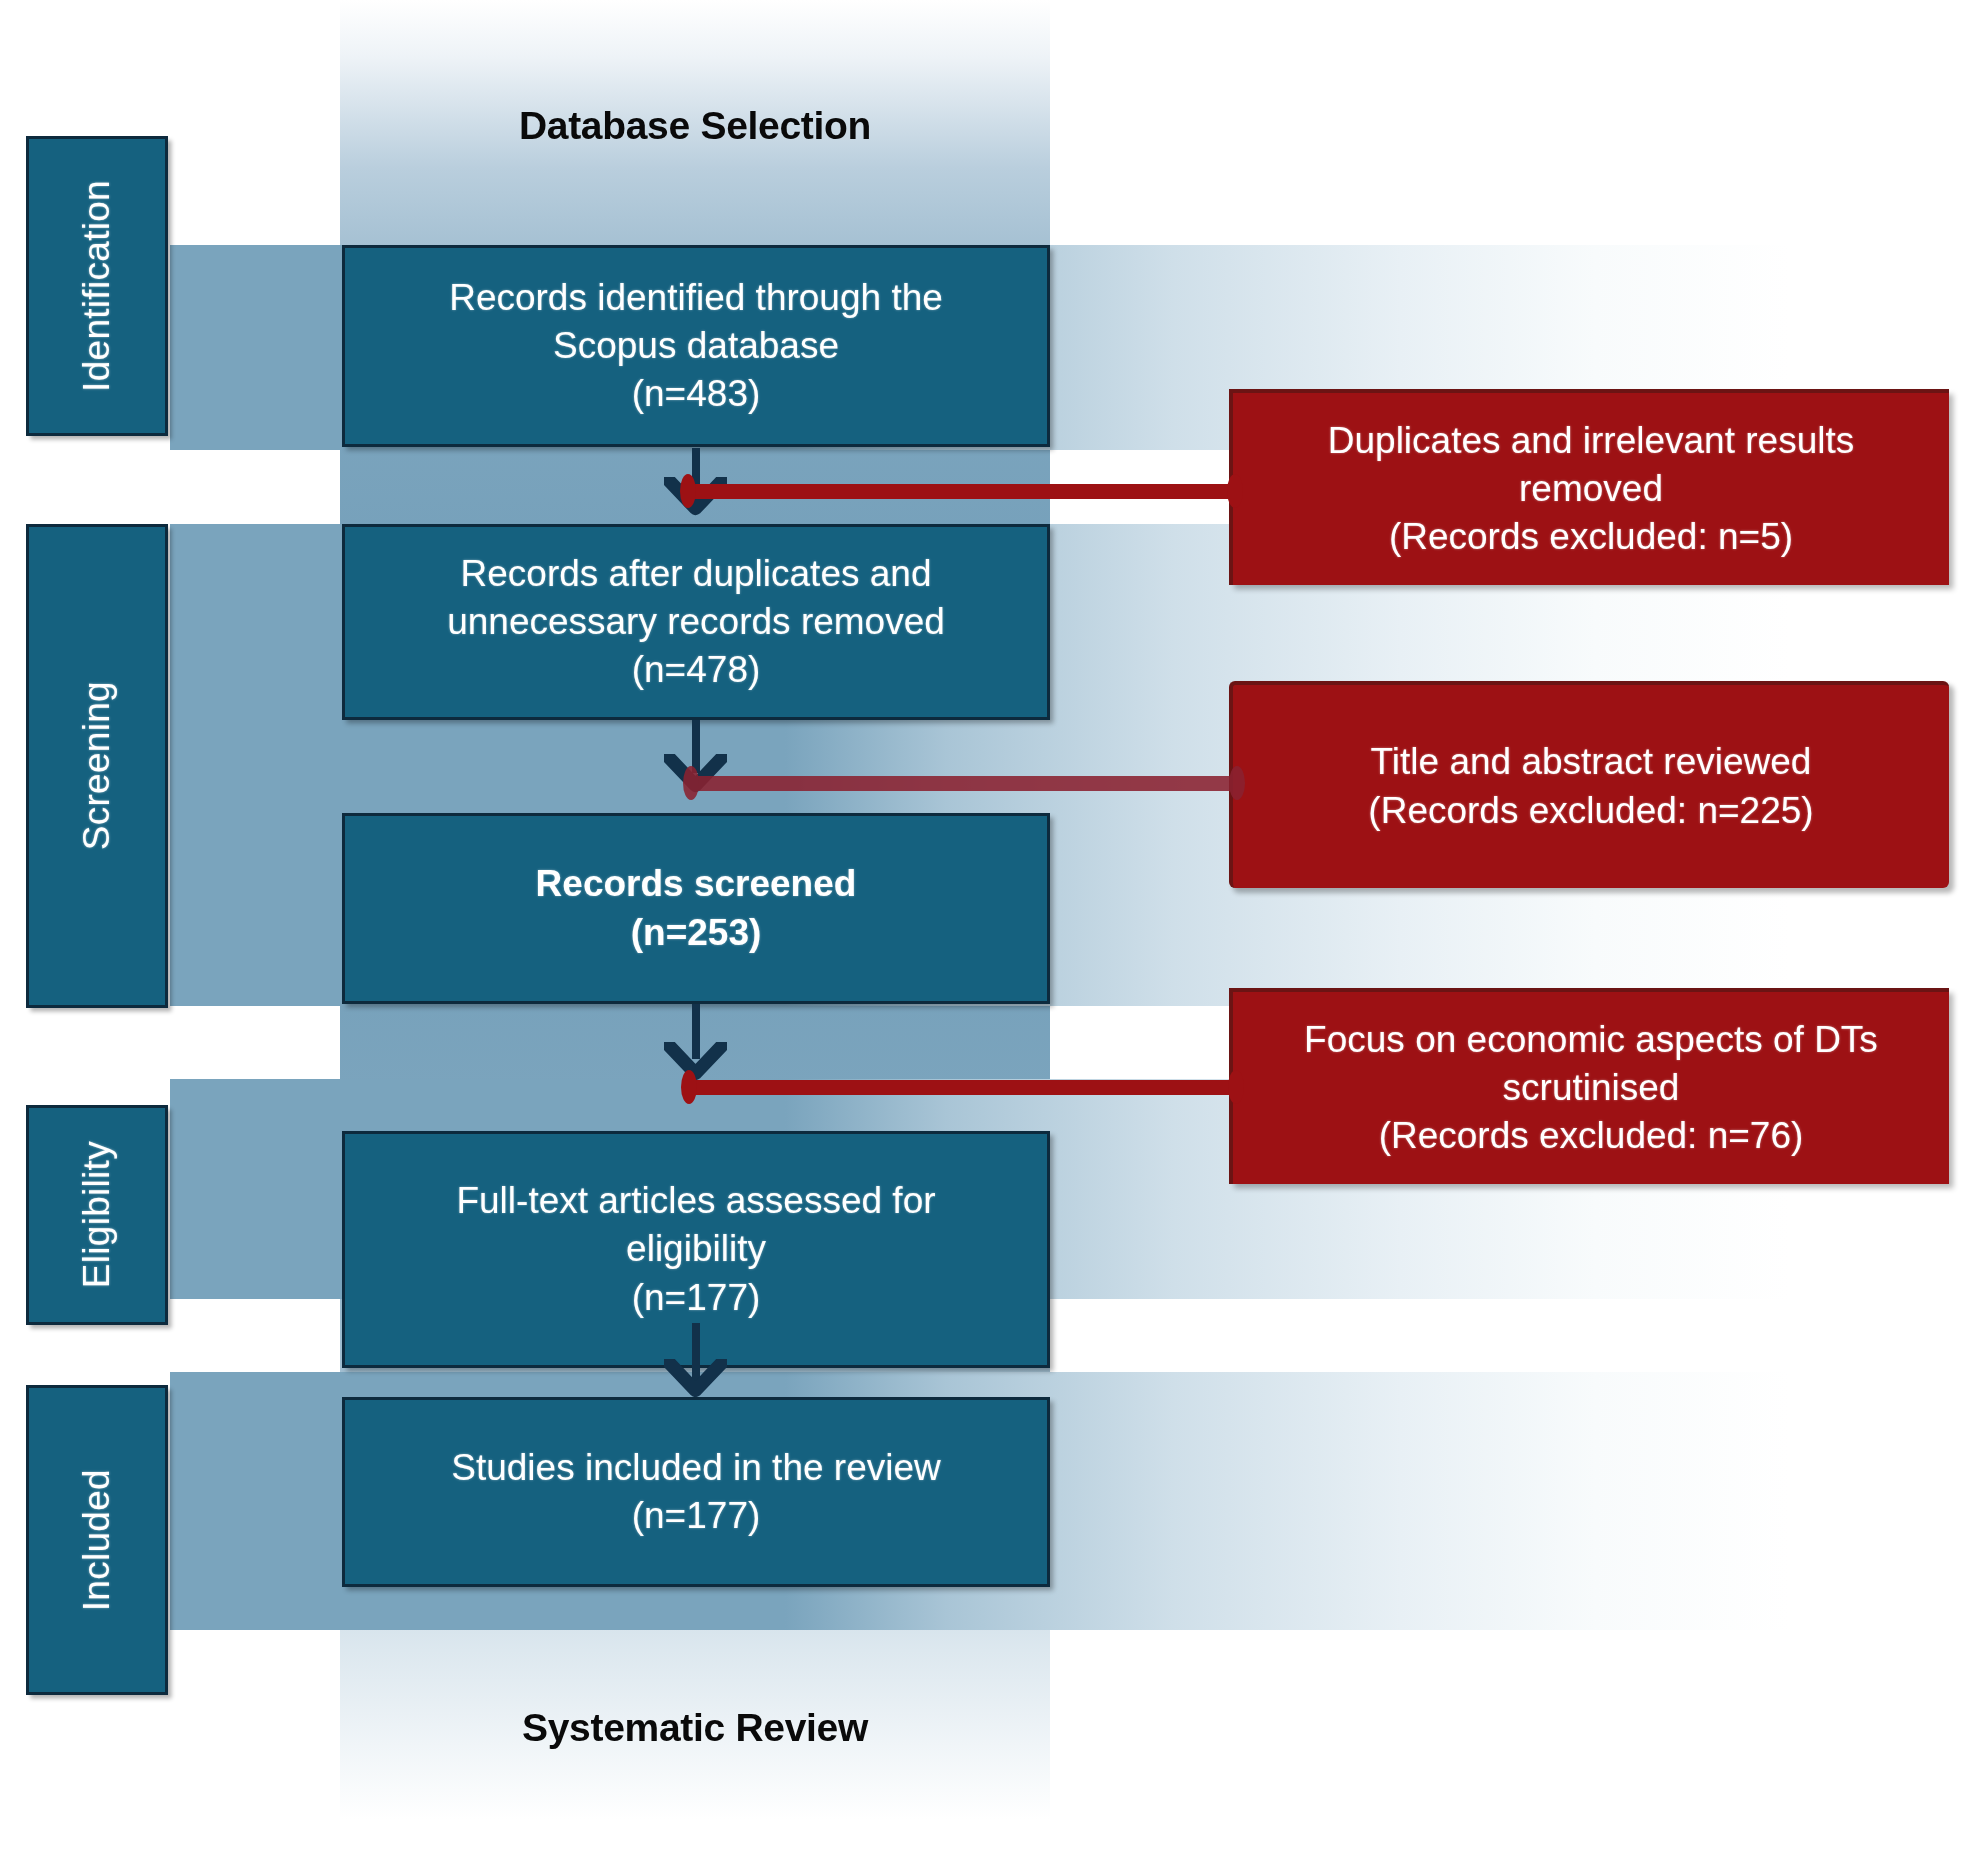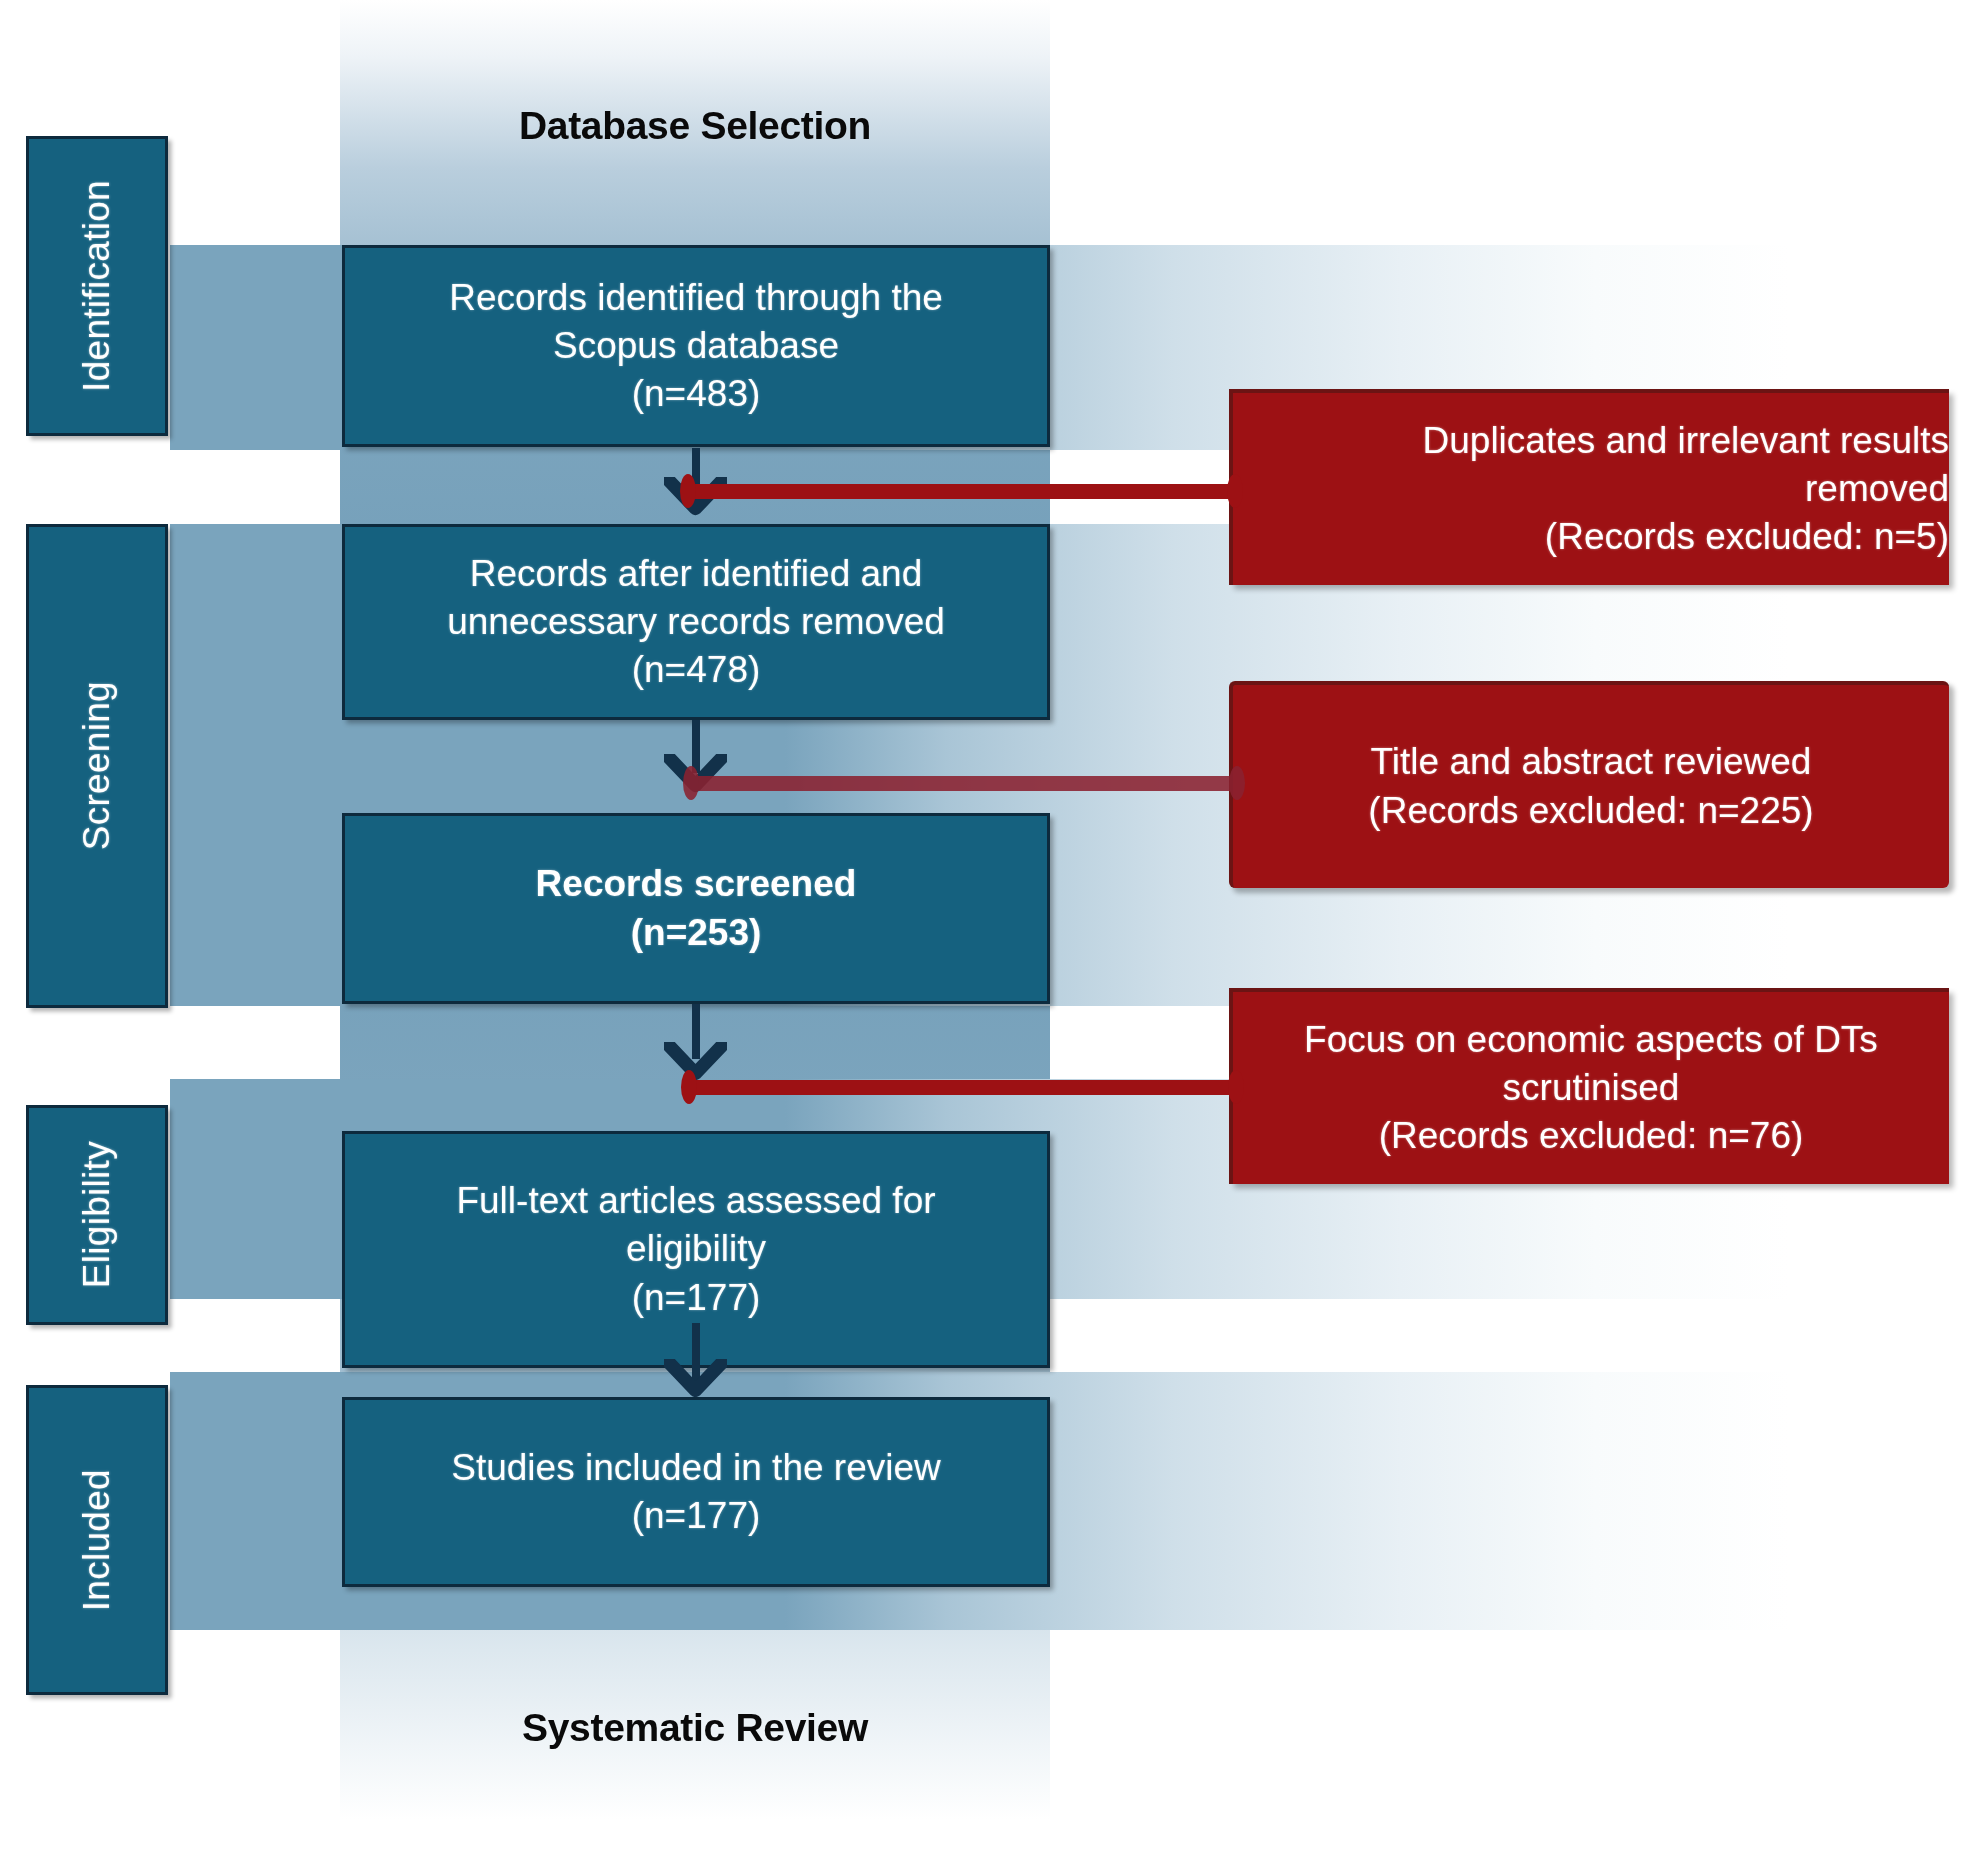--- a/index.html
+++ b/index.html
@@ -119,21 +119,21 @@
     display: flex;
     flex-direction: column;
     align-items: center;
     justify-content: center;
     color: #ffffff;
     font-size: 37px;
     line-height: 1.30;
     text-align: center;
     text-shadow: 0 0 2.5px rgba(255,255,255,0.45);
   }
-  .eb1 { top: 389px;  height: 196px; align-items: flex-end; }
+  .eb1 { top: 389px;  height: 196px; }
   .eb2 { top: 681px; height: 207px; border-radius: 6px; }
   .eb3 { top: 988px; height: 196px; }
 
   
   .arrow-stem {
     position: absolute;
     left: 692px;
     width: 8px;
     background: #12314a;
   }
@@ -217,21 +217,21 @@
     <span class="vtext">Included</span>
   </div>
 
   <div class="flow-box fb1">
     <span class="ln">Records  identified through the</span>
     <span class="ln">Scopus database</span>
     <span class="ln">(n=483)</span>
   </div>
 
   <div class="flow-box fb2">
-    <span class="ln">Records after identified and</span>
+    <span class="ln">Records after duplicates and</span>
     <span class="ln">unnecessary records removed</span>
     <span class="ln">(n=478)</span>
   </div>
 
   <div class="flow-box fb3">
     <span class="ln">Records screened</span>
     <span class="ln">(n=253)</span>
   </div>
 
   <div class="flow-box fb4">

